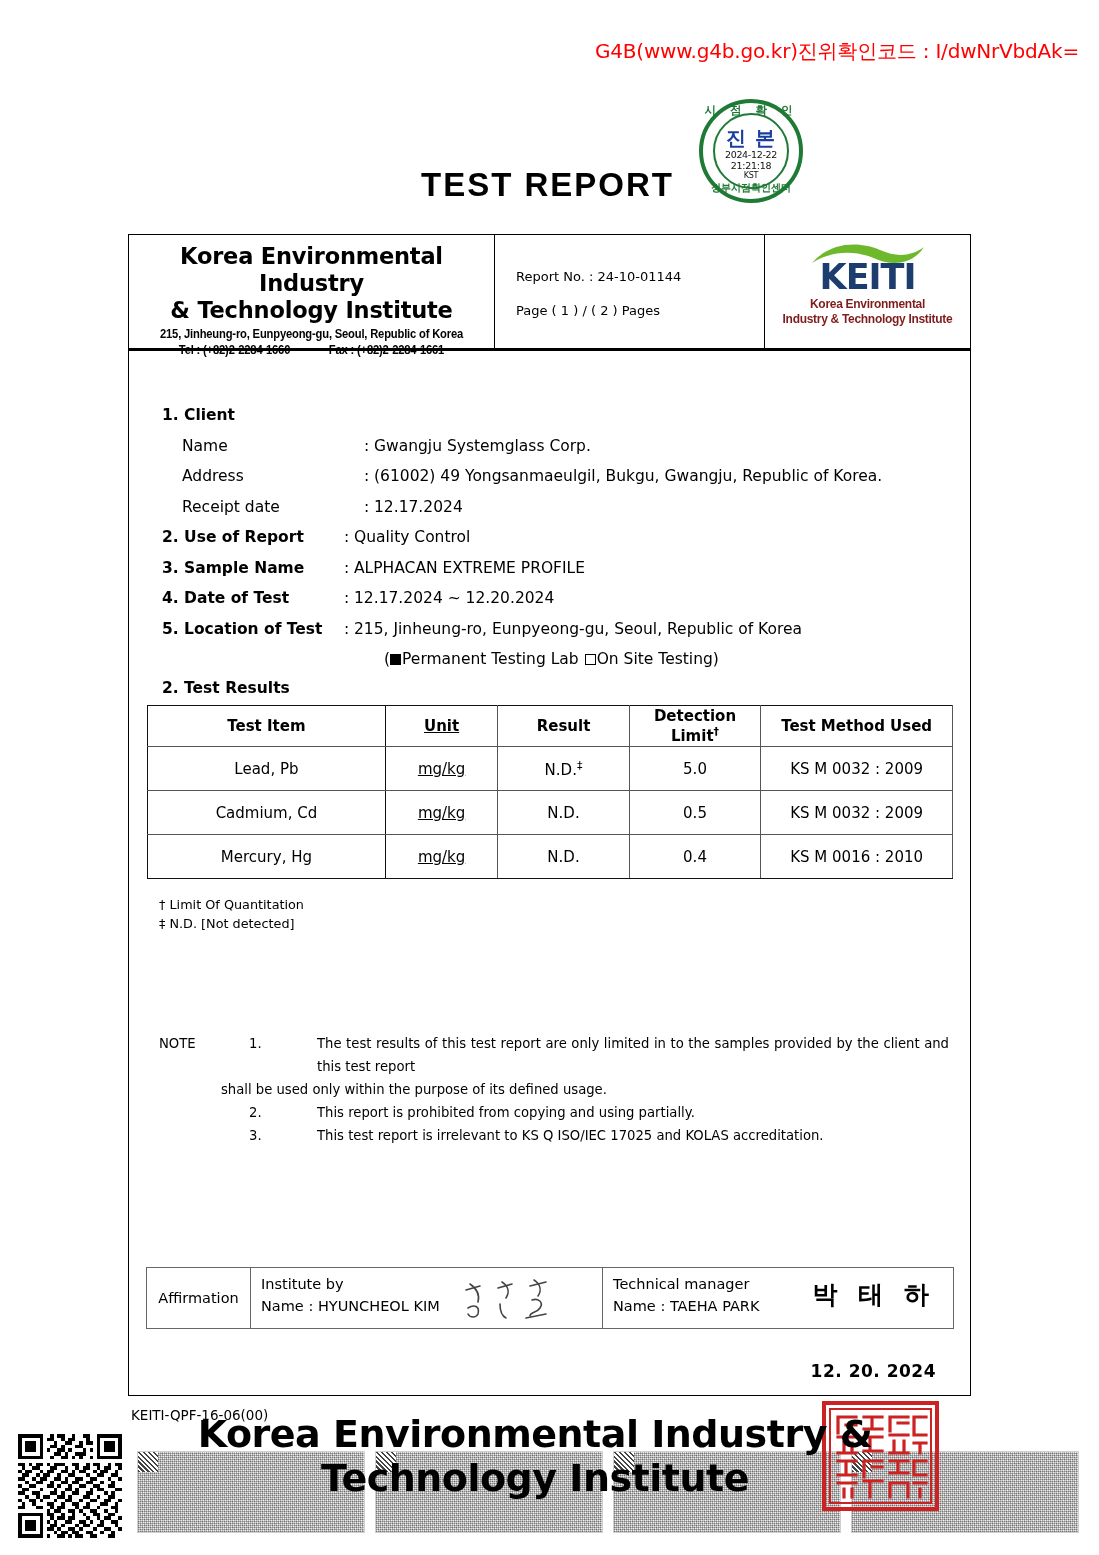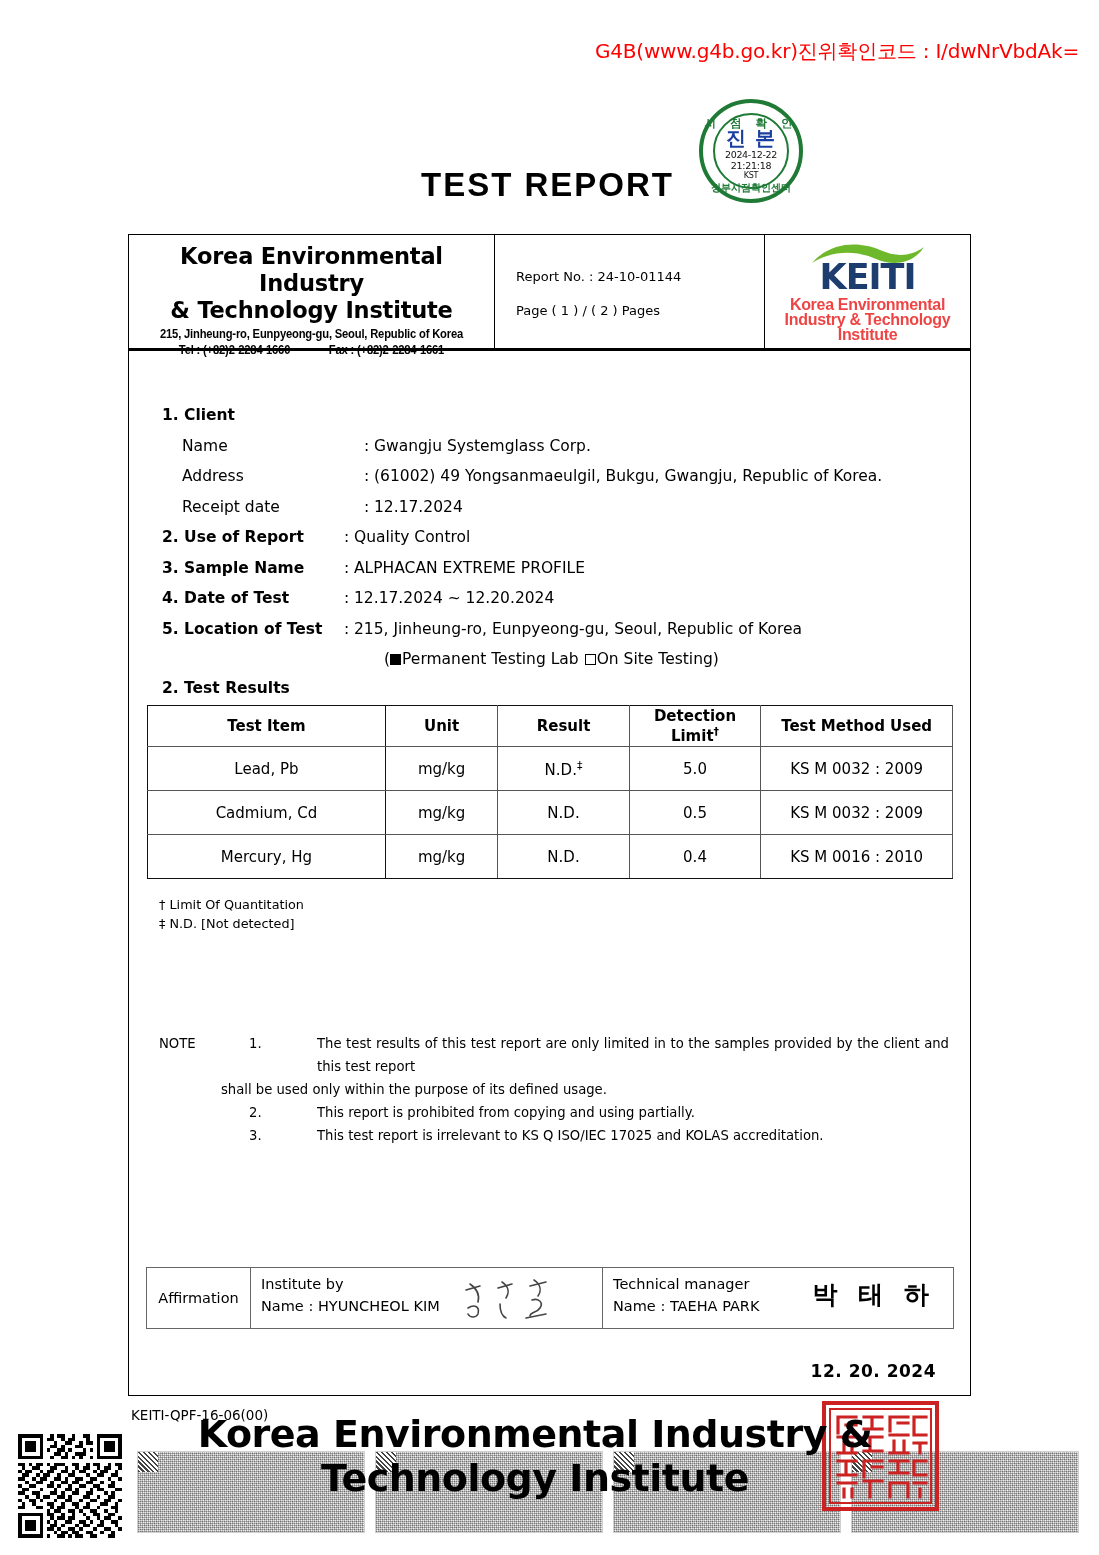--- a/index.html
+++ b/index.html
@@ -90,21 +90,21 @@
   .ts-arc-top, .ts-arc-bottom {
     position: absolute;
     left: 4px;
     width: 104px;
     text-align: center;
     font-size: 11.5px;
     font-weight: bold;
     color: #1f7a36;
     font-family: "DejaVu Sans", sans-serif;
   }
-  .ts-arc-top { top: 17px; letter-spacing: 5px; }
+  .ts-arc-top { top: 4px; letter-spacing: 5px; }
   .ts-arc-bottom { top: 82px; font-size: 10px; letter-spacing: 0px; }
 
   
   .doc {
     position: absolute;
     left: 128px;
     top: 234px;
     width: 843px;
     height: 1162px;
     border: 1.5px solid #000;
@@ -168,23 +168,23 @@
   .keiti-word {
     font-size: 35px;
     font-weight: bold;
     color: #1c3d6e;
     font-family: "DejaVu Sans", sans-serif;
     letter-spacing: -1px;
     margin-top: 13px;
     line-height: 36px;
   }
   .keiti-sub1, .keiti-sub2 {
-    font-size: 16px;
-    font-weight: bold;
-    color: #ef4444;
+    font-size: 12px;
+    font-weight: bold;
+    color: #7f1d1d;
     font-family: "Liberation Sans", sans-serif;
     line-height: 15px;
     letter-spacing: -0.3px;
   }
   .keiti-sub1 { margin-top: 2px; }
 
   
   .doc-body {
     position: relative;
     padding: 21px 0 0 0;
@@ -242,21 +242,21 @@
     border: 1px solid #555;
     text-align: center;
     height: 41px;
     font-weight: normal;
   }
   table.results thead th {
     font-weight: bold;
     height: 37px;
   }
   table.results th.c1, table.results td.c1 { width: 234px; border-left: 1.6px solid #111; border-right:1.6px solid #111;}
-  table.results th.c2, table.results td.c2 { width: 109px; }
+  table.results th.c2, table.results td.c2 { width: 109px; text-decoration: underline; }
   table.results th.c3, table.results td.c3 { width: 128px; }
   table.results th.c4, table.results td.c4 { width: 128px; }
   table.results th.c5, table.results td.c5 { width: 188px; }
   table.results thead th { border-top: 1.6px solid #111; border-bottom: 1px solid #555;}
   table.results tbody tr:last-child td { border-bottom: 1.6px solid #111; }
   sup.dag { font-size: 11px; vertical-align: super; }
 
   .footnotes {
     margin: 17px 0 0 30px;
     font-size: 12.8px;

